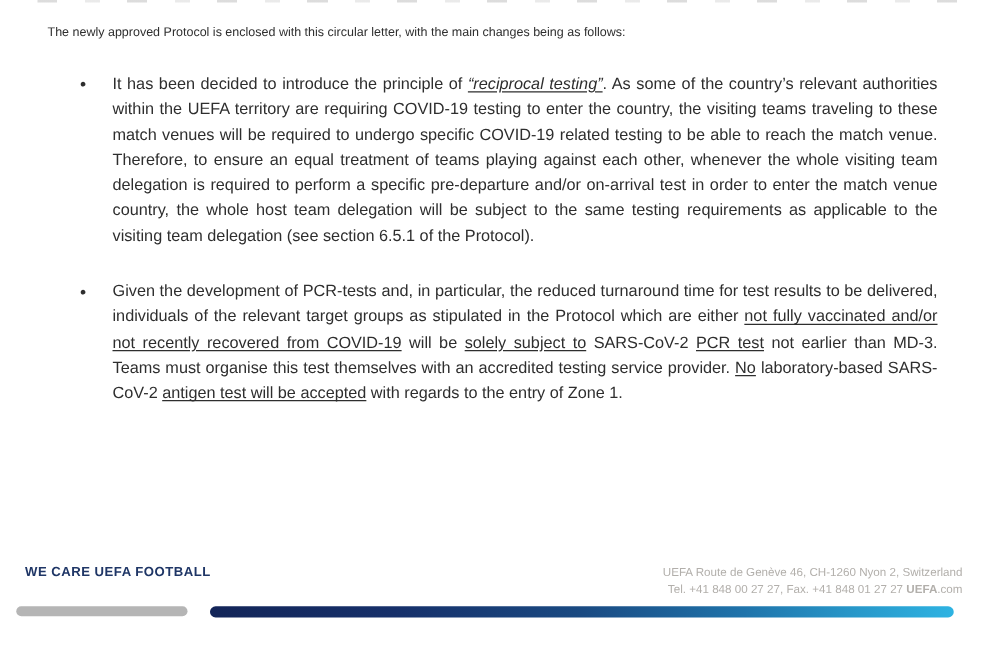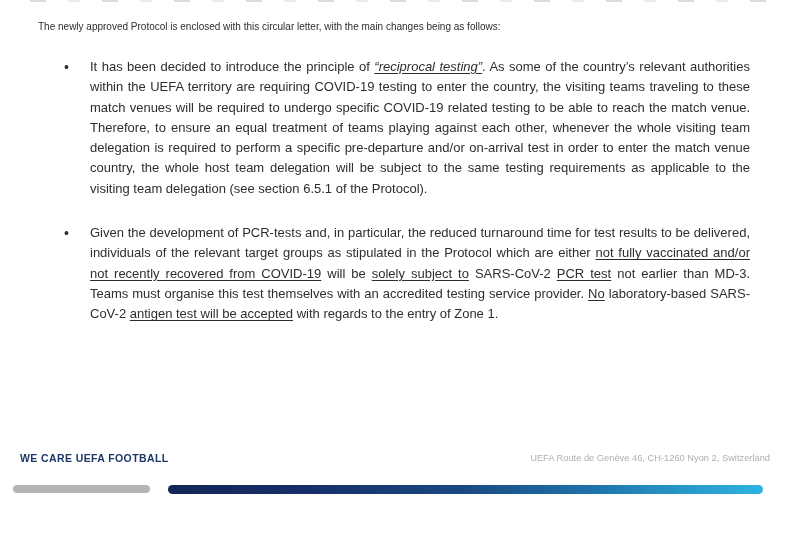--- a/index.html
+++ b/index.html
@@ -109,19 +109,20 @@
       <span class="bullet-text"><span>Given the development of PCR-tests and, in particular, the reduced turnaround time for test results to be delivered, individuals of the relevant target groups as stipulated in the Protocol which are either </span><span class="seg-ul">not fully vaccinated and/or not recently recovered from COVID-19</span><span> will be </span><span class="seg-ul">solely subject to</span><span> SARS-CoV-2 </span><span class="seg-ul">PCR test</span><span> not earlier than MD-3. Teams must organise this test themselves with an accredited testing service provider. </span><span class="seg-ul">No</span><span> laboratory-based SARS-CoV-2 </span><span class="seg-ul">antigen test will be accepted</span><span> with regards to the entry of Zone 1.</span></span>
     </div>
 
   </div>
 
   <div>
     <div class="slogan">WE CARE UEFA FOOTBALL</div>
 
     <div class="footer-address">
       <div>UEFA Route de Genève 46, CH-1260 Nyon 2, Switzerland</div>
+      <div><span>Tel. +41 848 00 27 27, Fax. +41 848 01 27 27 </span><span class="brand-bold">UEFA</span><span>.com</span></div>
     </div>
 
     <div class="gray-bar"></div>
     <div class="blue-bar"></div>
   </div>
 
 </div>
 
 </body></html>

